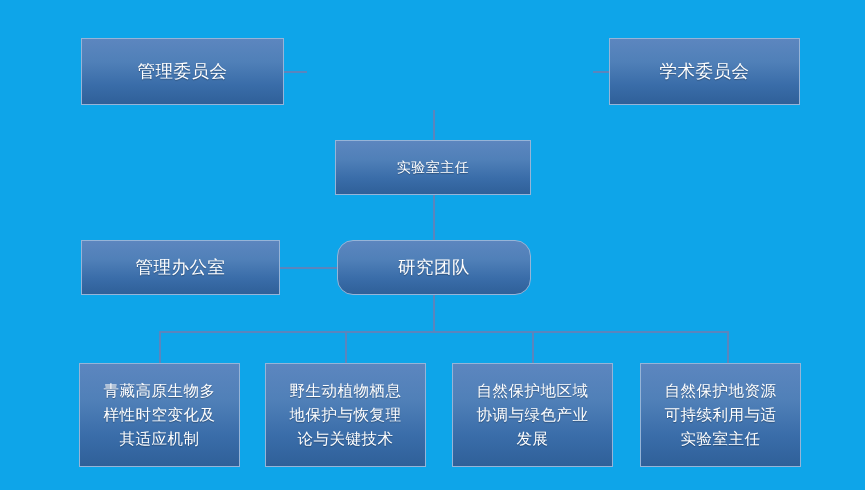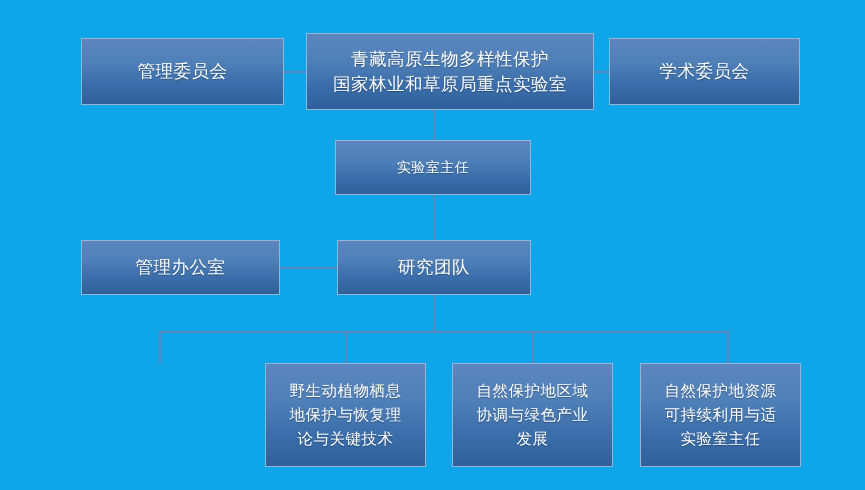--- a/index.html
+++ b/index.html
@@ -74,41 +74,42 @@
 
   <div class="line v" style="left:159px; top:331px; height:32px;"></div>
   <div class="line v" style="left:345px; top:331px; height:32px;"></div>
   <div class="line v" style="left:532px; top:331px; height:32px;"></div>
   <div class="line v" style="left:727px; top:331px; height:32px;"></div>
 
   <div class="node lvl1" style="left:81px; top:38px; width:203px; height:67px;">
     <span class="txt">管理委员会</span>
   </div>
 
-  <div class="node lvl1" style="left:306px; top:33px; width:288px; height:77px;">
-    <span class="txt">青藏高原生物多样性保护
-国家林业和草原局重点实验室</span>
-  </div>
 
   <div class="node lvl1" style="left:609px; top:38px; width:191px; height:67px;">
     <span class="txt">学术委员会</span>
   </div>
 
   <div class="node lvl2" style="left:335px; top:140px; width:196px; height:55px;">
     <span class="txt">实验室主任</span>
   </div>
 
   <div class="node lvl3" style="left:81px; top:240px; width:199px; height:55px;">
     <span class="txt">管理办公室</span>
   </div>
 
-  <div class="node lvl3" style="left:337px; top:240px; width:194px; height:55px;">
+  <div class="node lvl3" style="left:337px; top:240px; width:194px; height:55px;border-radius:16px;">
     <span class="txt">研究团队</span>
   </div>
 
+  <div class="node leaf" style="left:79px; top:363px; width:161px; height:104px;">
+    <span class="txt">青藏高原生物多
+样性时空变化及
+其适应机制</span>
+  </div>
 
   <div class="node leaf" style="left:265px; top:363px; width:161px; height:104px;justify-content:center;">
     <span class="txt">野生动植物栖息
 地保护与恢复理
 论与关键技术</span>
   </div>
 
   <div class="node leaf" style="left:452px; top:363px; width:161px; height:104px;">
     <span class="txt">自然保护地区域
 协调与绿色产业

